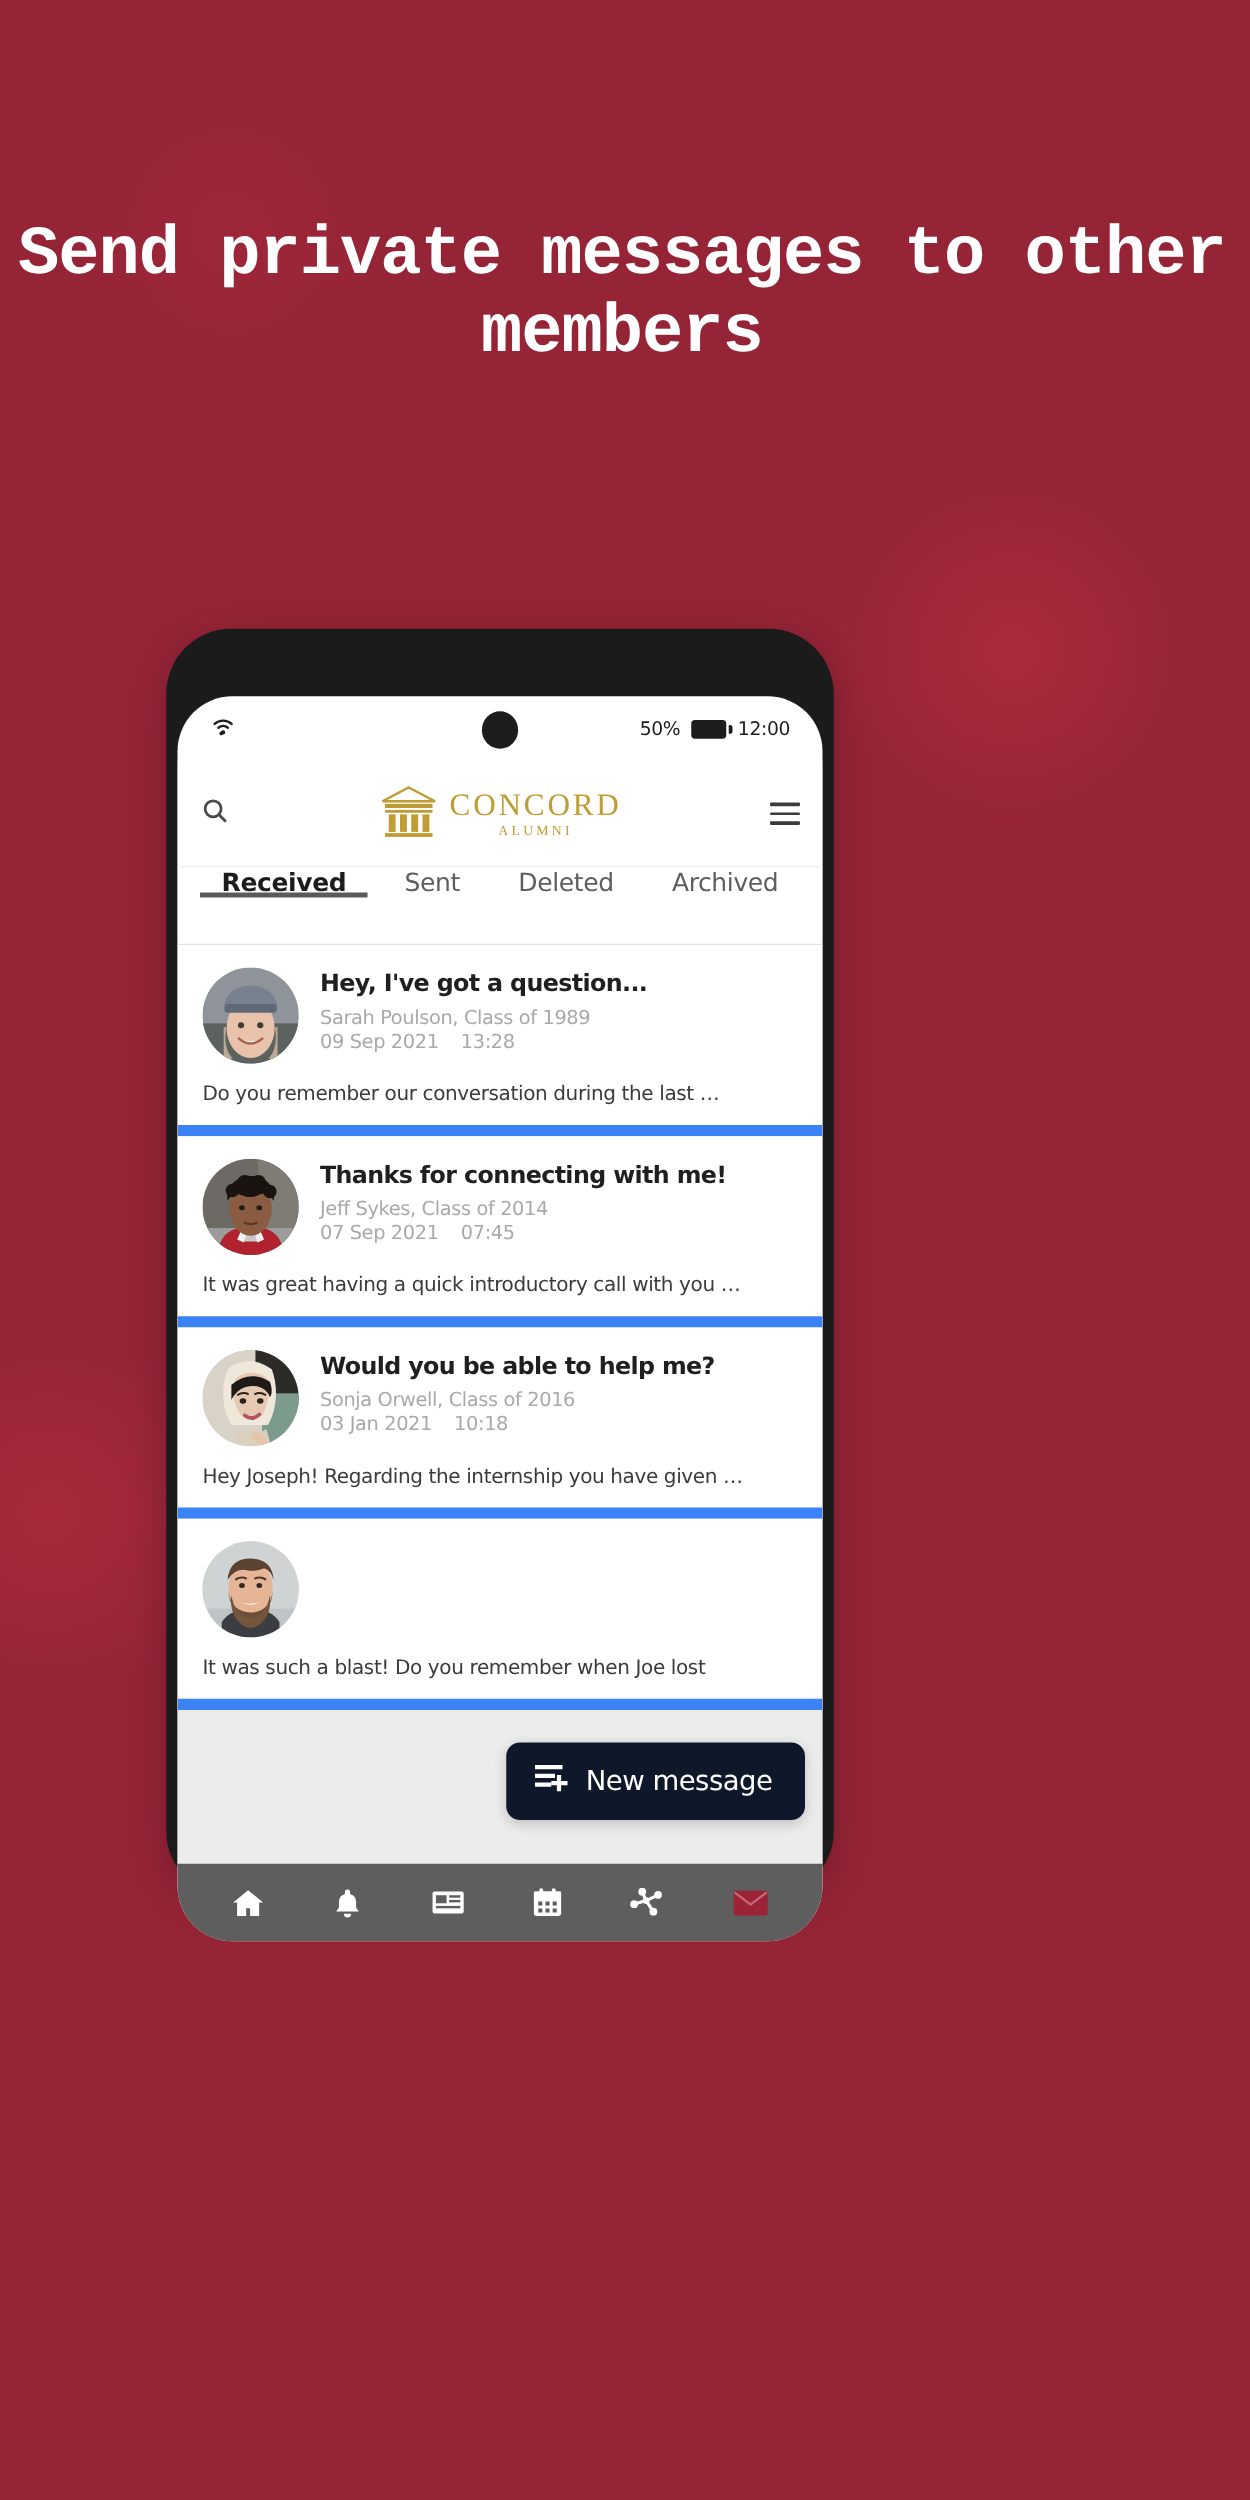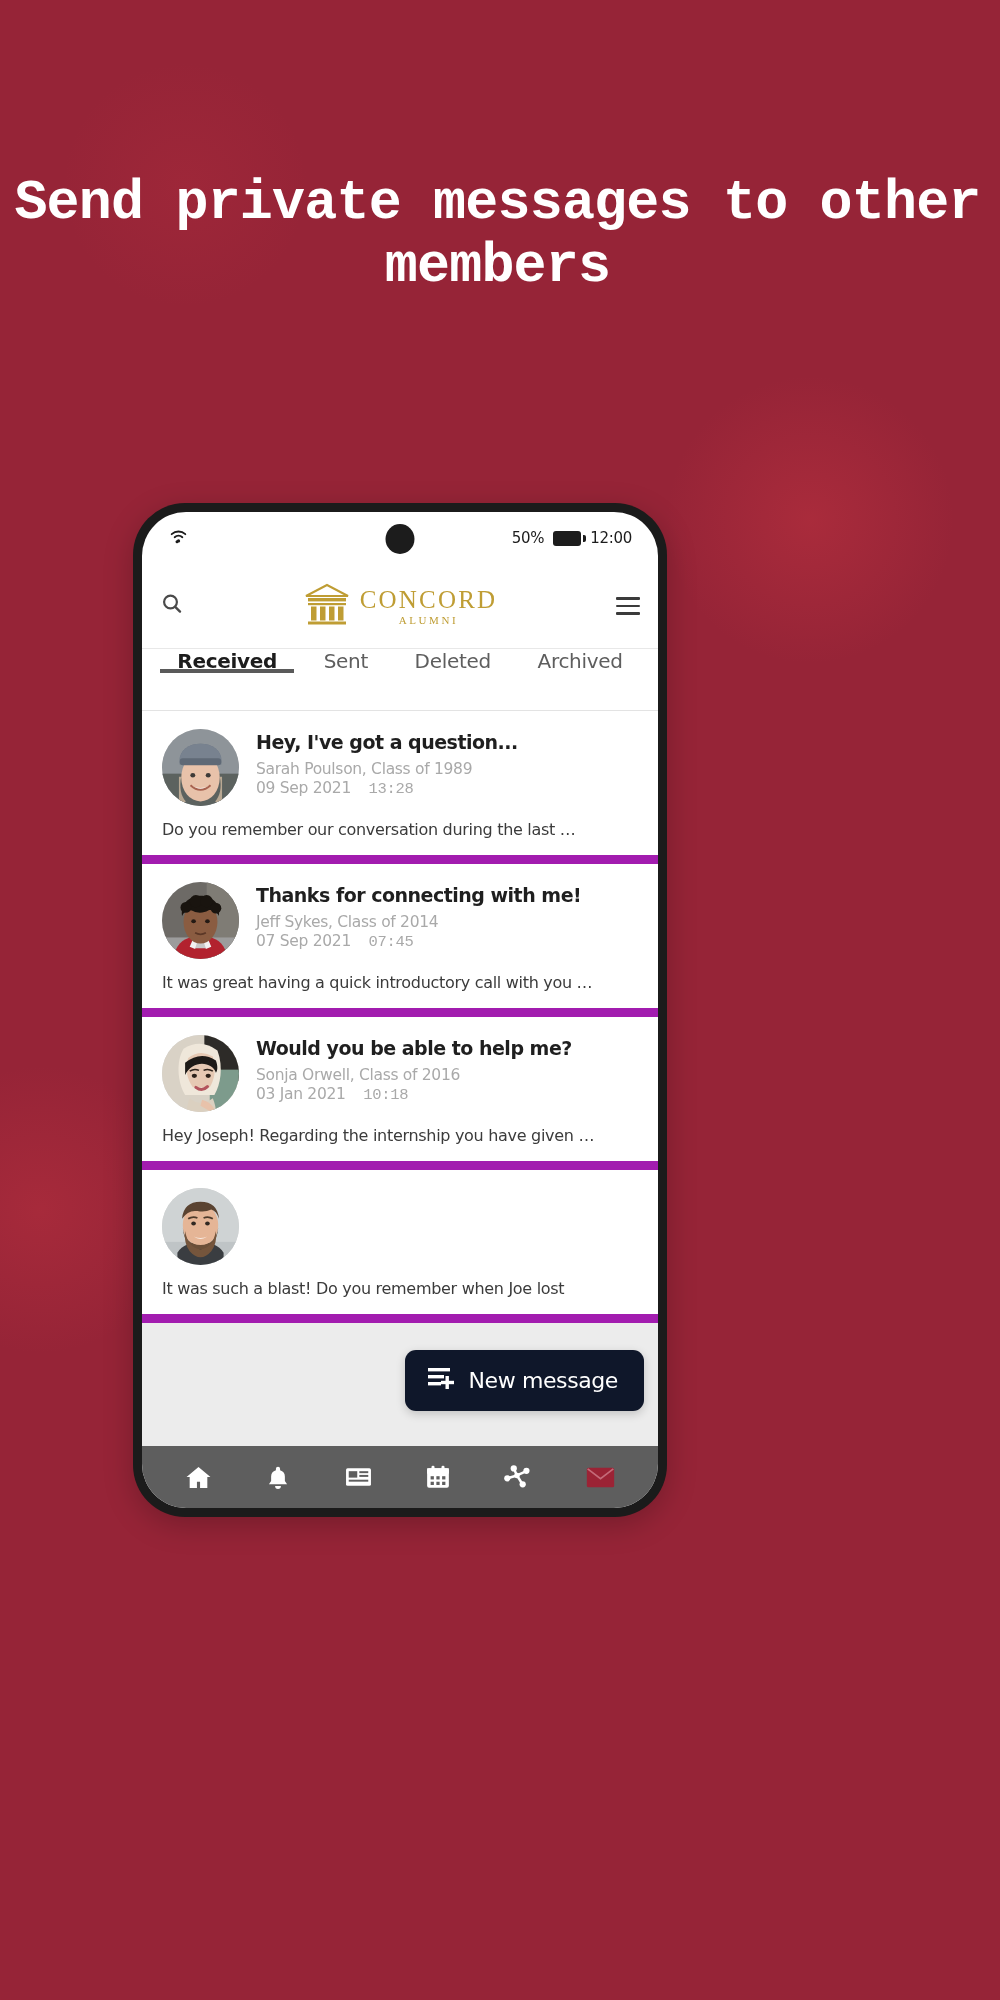--- a/index.html
+++ b/index.html
@@ -36,21 +36,21 @@
     border-radius:52px;
     padding:9px;
     box-shadow:0 8px 30px rgba(0,0,0,0.22);
   }
   .screen {
     width:100%; height:100%;
     background:#ffffff;
     border-radius:44px;
     overflow:hidden;
     position:relative;
-    display:flex; flex-direction:column;
+    display:flex; flex-direction:column;margin-top:45px;
   }
 
   
   .statusbar {
     height:52px; flex:0 0 52px;
     display:flex; align-items:center;
     padding:0 26px;
     position:relative;
     color:#1c1c1c;
     font-size:15px;
@@ -111,21 +111,21 @@
     padding:0 4px;
   }
   .tab.active { color:#1c1c1c; font-weight:bold; }
   .tab.active:after {
     content:""; position:absolute; left:6px; right:6px; bottom:0;
     height:4px; background:#5a5a5a;
   }
 
   
   .msg-list { flex:1 1 auto; overflow:hidden; background:#ececec; }
-  .msg-item { background:#fff; padding:18px 20px 16px 20px; border-bottom:9px solid #a21caf; }
+  .msg-item { background:#fff; padding:18px 20px 16px 20px; border-bottom:9px solid #3b82f6; }
   .msg-top { display:flex; gap:17px; }
   .avatar {
     width:77px; height:77px; flex:0 0 77px; border-radius:50%;
     overflow:hidden; position:relative; background:#cfcfcf;
   }
   .avatar svg { display:block; width:100%; height:100%; }
   .msg-meta { flex:1 1 auto; min-width:0; padding-top:2px; }
   .msg-subject {
     font-size:19px; color:#1f1f1f; font-weight:bold;
     font-family:"DejaVu Sans", sans-serif;
@@ -134,21 +134,21 @@
   }
   .msg-subject.two-line { white-space:normal; }
   .msg-sender {
     font-size:15.5px; color:#a9a9a9; margin-top:5px;
     font-family:"DejaVu Sans", sans-serif; letter-spacing:-0.3px;
   }
   .msg-date {
     font-size:15.5px; color:#a9a9a9; margin-top:1px;
     font-family:"DejaVu Sans", sans-serif; letter-spacing:-0.3px;
   }
-  .msg-date .time { margin-left:13px;font-family:Liberation Mono, monospace; }
+  .msg-date .time { margin-left:13px; }
   .msg-preview {
     font-size:16px; color:#3b3b3b; margin-top:14px;
     font-family:"DejaVu Sans", sans-serif; letter-spacing:-0.3px;
     white-space:nowrap; overflow:hidden;
   }
 
   
   .fab {
     position:absolute; right:14px; bottom:97px;
     background:#0f172a; color:#fff;

